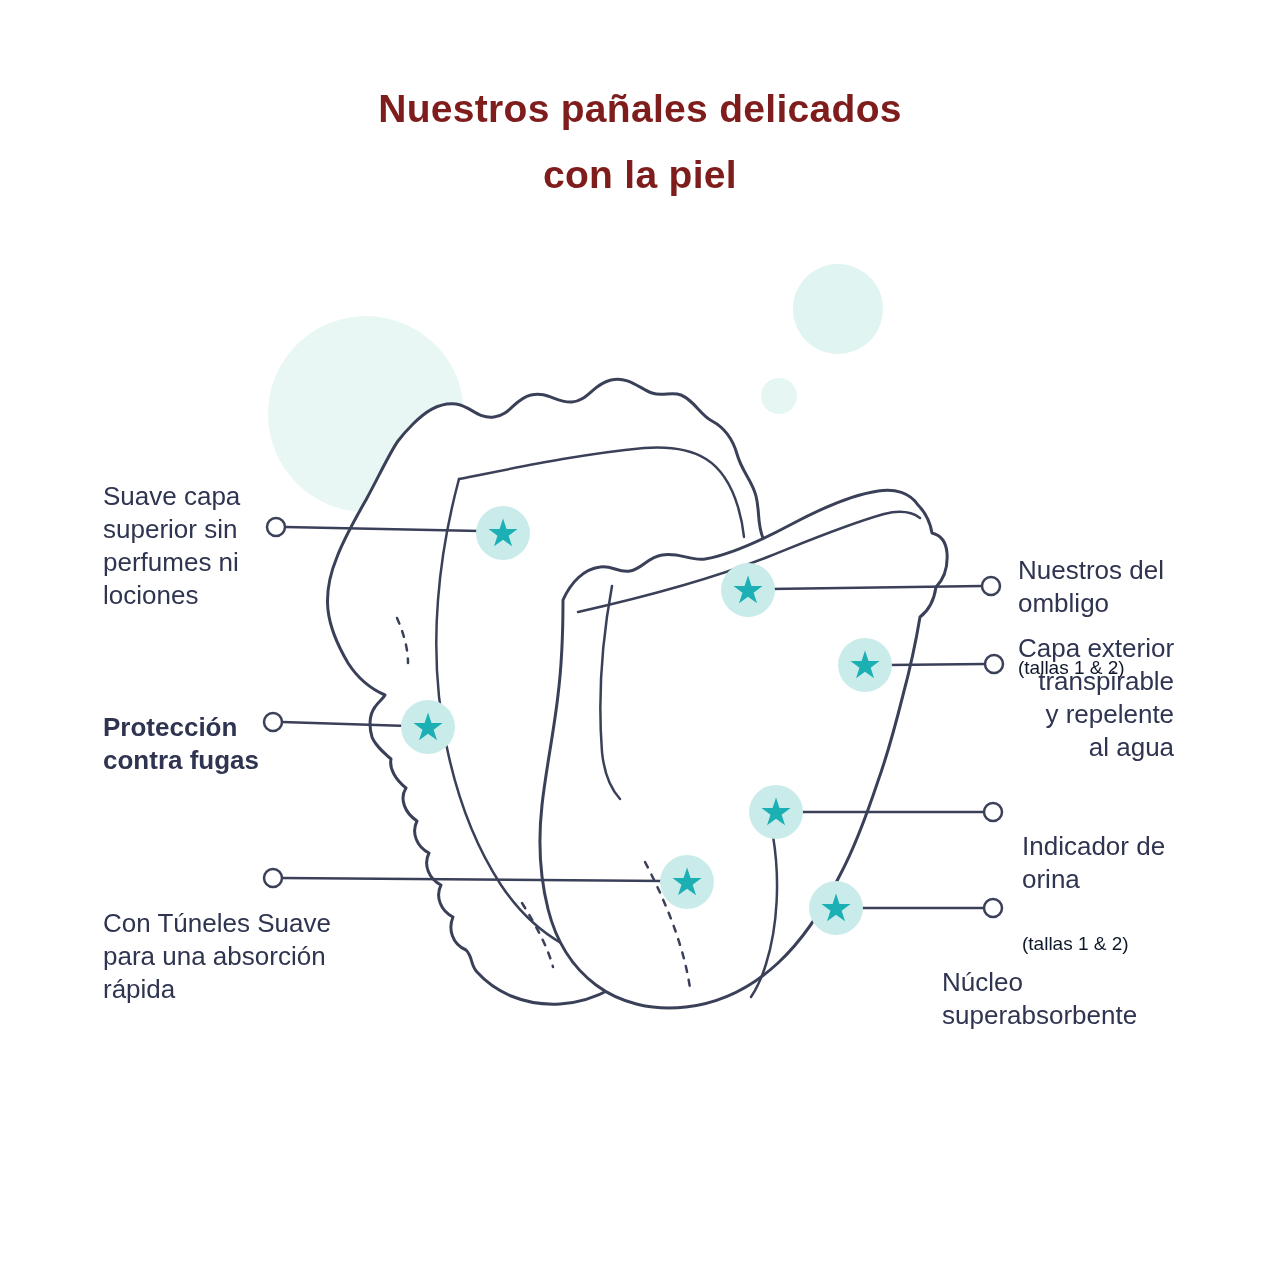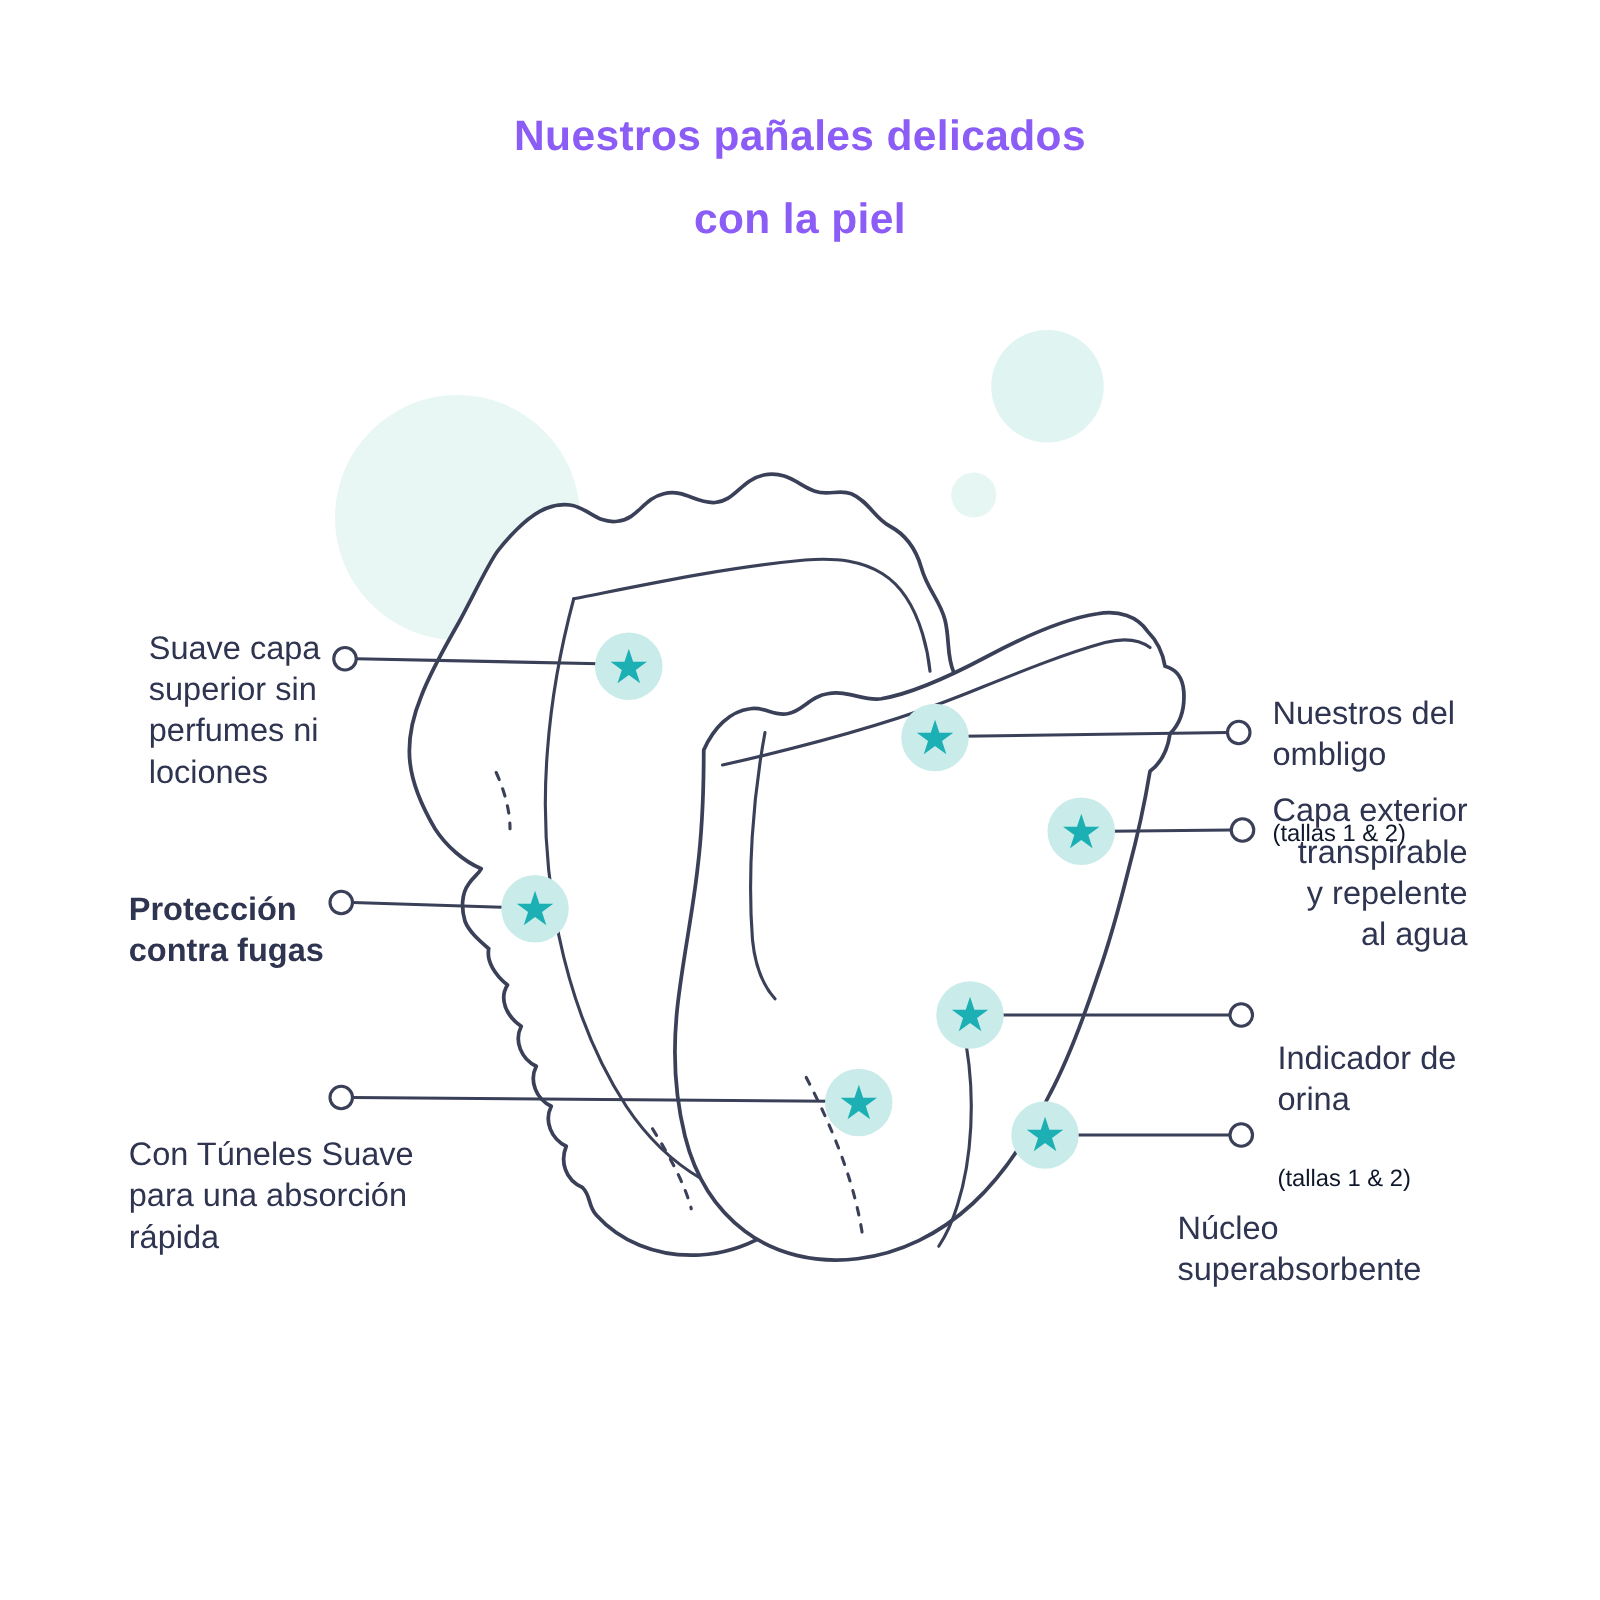--- a/index.html
+++ b/index.html
@@ -1,22 +1,22 @@
 <!DOCTYPE html>
 <html><head>
 <meta charset="utf-8">
 <style>
   * { margin:0; padding:0; box-sizing:border-box; }
   html,body { width:1280px; height:1280px; background:#ffffff; font-family:"Liberation Sans", sans-serif; }
   .stage { position:relative; width:1280px; height:1280px; overflow:hidden; background:#ffffff; }
   .art { position:absolute; inset:0; }
   .title {
     position:absolute; top:76px; left:0; width:100%;
-    text-align:center; font-size:34px; line-height:66px;
-    font-weight:600; color:#8b5cf6; white-space:pre-line; letter-spacing:.3px;
+    text-align:center; font-size:39px; line-height:66px;
+    font-weight:600; color:#7f1d1d; white-space:pre-line; letter-spacing:.3px;
   }
   .label {
     position:absolute; font-size:26px; line-height:33px;
     color:#2f3450; white-space:pre-line;
   }
   .note {
     font-size:19px; line-height:21px; margin-top:4px;
     color:#0f172a; white-space:pre-line;
   }
   .star-glyph { font-family:"DejaVu Sans", sans-serif; }
@@ -125,21 +125,21 @@
       <g>
         <circle cx="836" cy="908" r="27" fill="#c9ecea"></circle>
         <text class="star-glyph" x="836" y="921" font-size="38" fill="#1cb0b5">★</text>
       </g>
     </g>
   </svg>
 
   <div class="title">Nuestros pañales delicados
 con la piel</div>
 
-  <div class="label" style="left:103px; top:502px;margin-left:16px;">Suave capa
+  <div class="label" style="left:103px; top:480px;">Suave capa
 superior sin
 perfumes ni
 lociones</div>
 
   <div class="label" style="left:103px; top:711px;font-weight:bold;">Protección
 contra fugas</div>
 
   <div class="label" style="left:103px; top:907px;">Con Túneles Suave
 para una absorción
 rápida</div>

